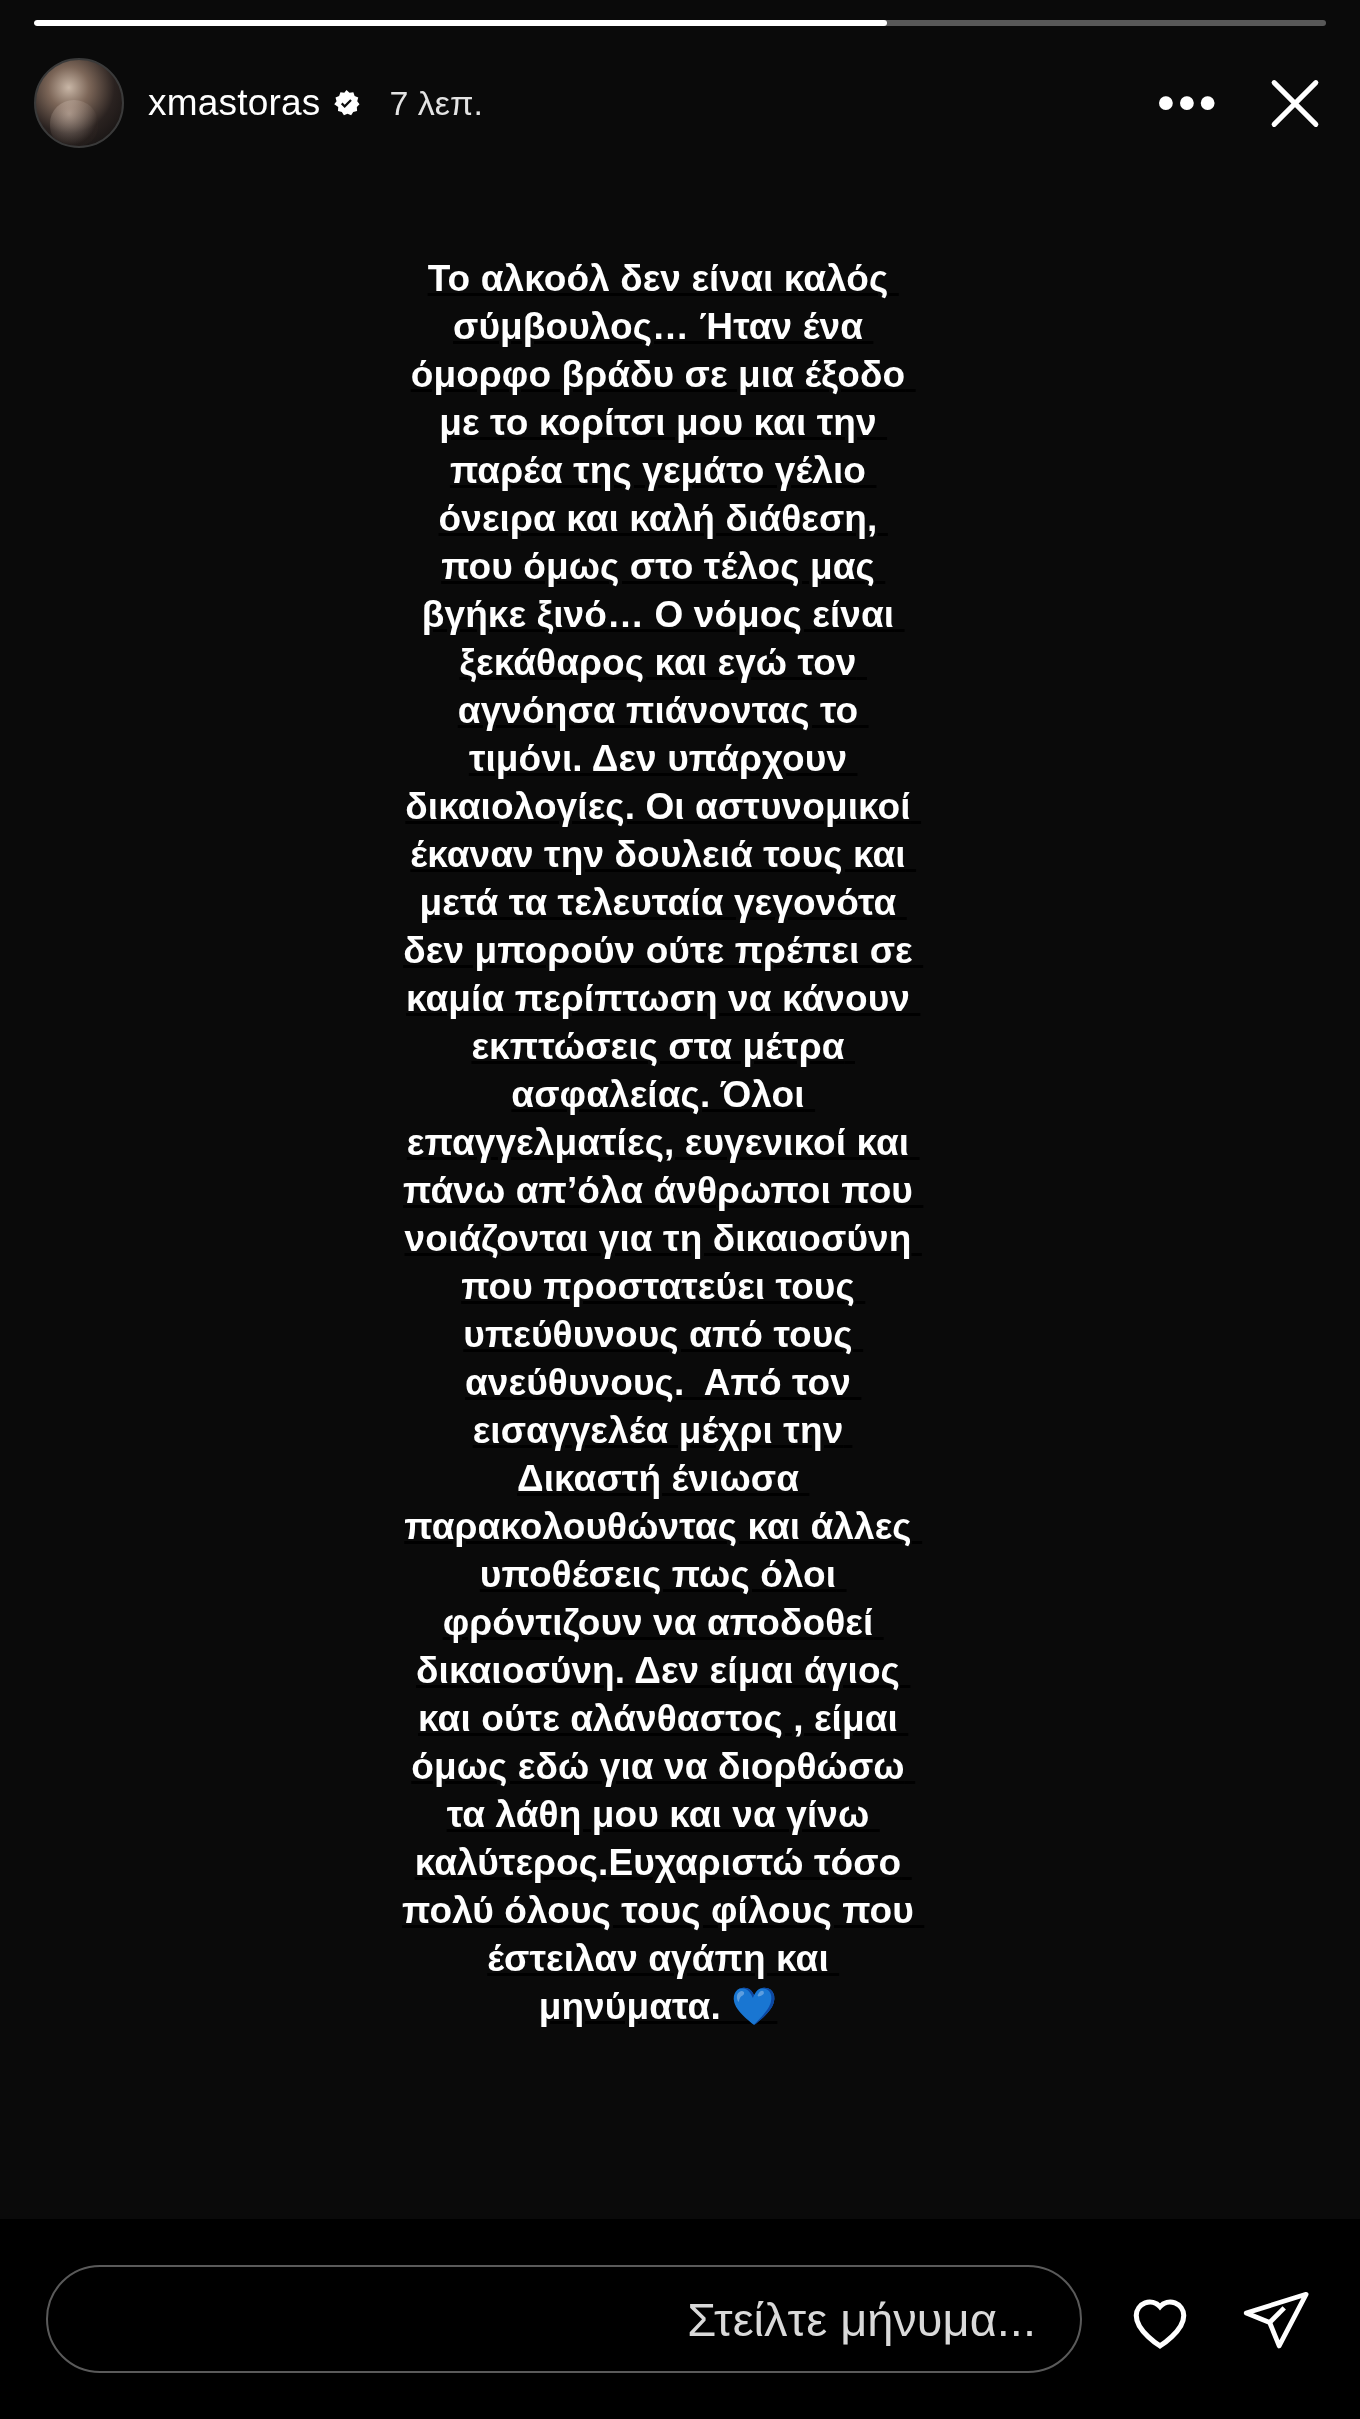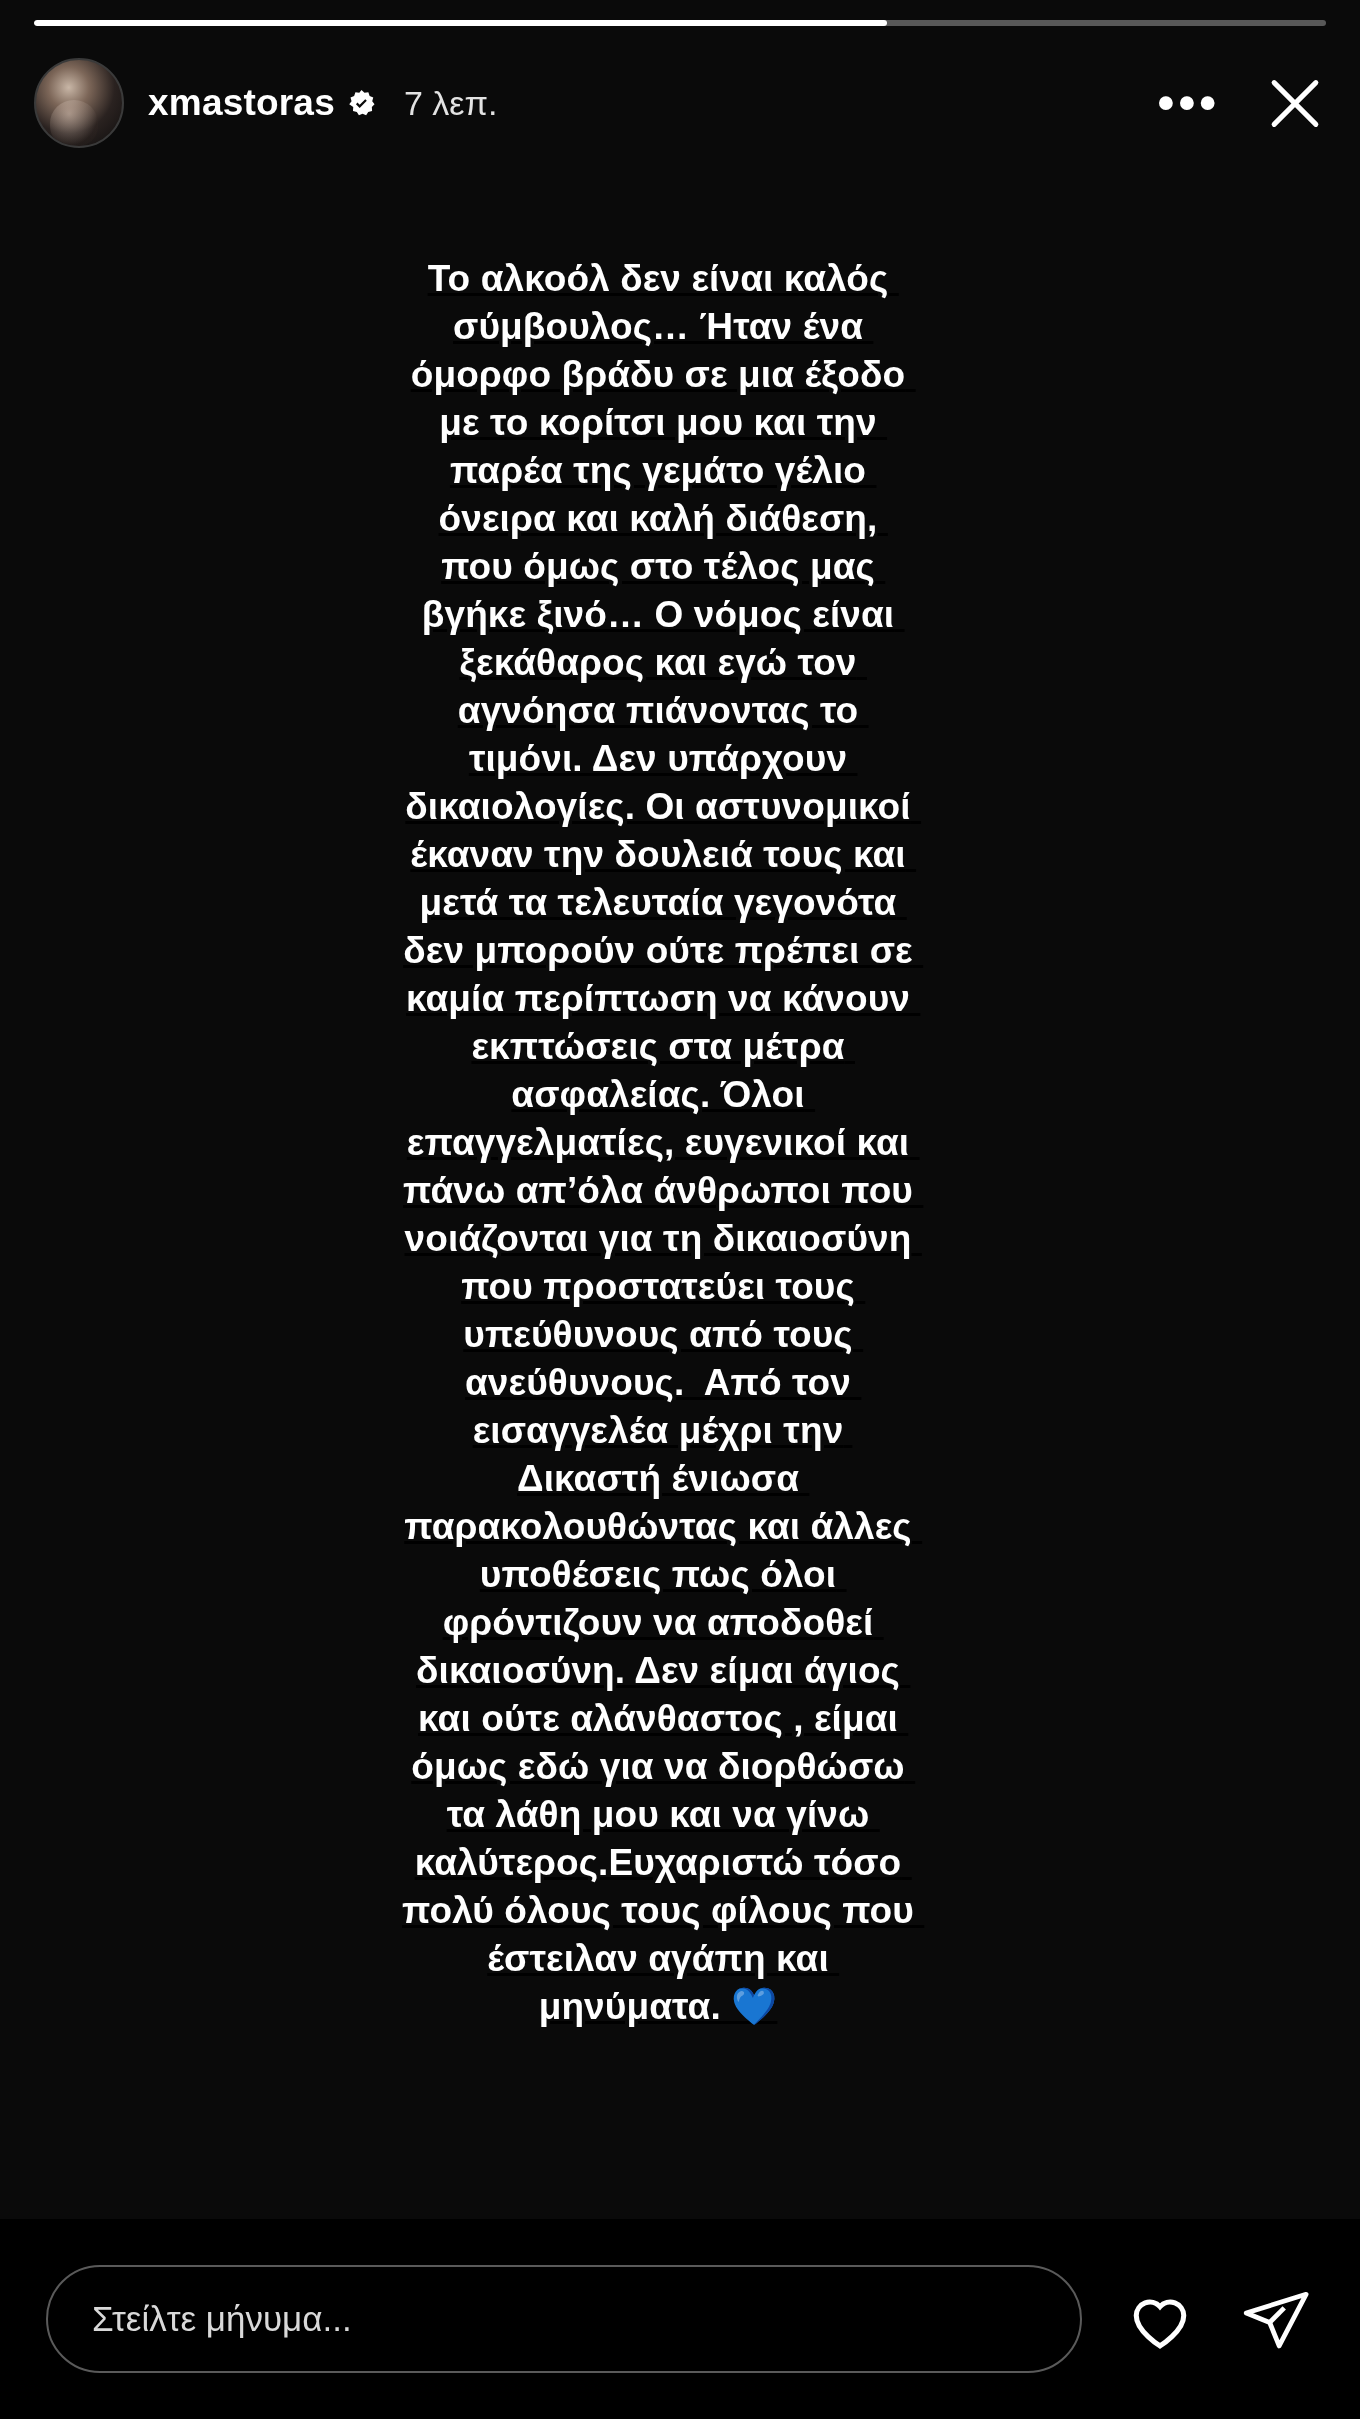--- a/index.html
+++ b/index.html
@@ -74,21 +74,21 @@
     left: 16%;
     top: 46%;
     width: 56%;
     height: 54%;
     border-radius: 50% 50% 42% 42%;
     background: radial-gradient(ellipse at 40% 30%, rgba(220,200,186,0.55), rgba(60,46,40,0.15) 70%);
   }
   .username {
     color: #ffffff;
     font-size: 37px;
-    font-weight: bold;
+    font-weight: normal;
     margin-left: 24px;
     letter-spacing: 0.2px;
     white-space: nowrap;
   }
   .verified-badge {
     margin-left: 11px;
     width: 31px;
     height: 31px;
     flex: 0 0 auto;
     display: inline-block;
@@ -167,25 +167,26 @@
     box-sizing: border-box;
     background: #000;
   }
   .msg-input {
     flex: 1 1 auto;
     height: 108px;
     border: 2px solid #5a5a5a;
     border-radius: 54px;
     background: transparent;
     color: #15803d;
-    font-size: 35px;
+    font-size: 47px;
     padding: 0 44px;
     box-sizing: border-box;
     font-family: "Liberation Sans", sans-serif;
     outline: none;
+    text-align: right;
   }
   .msg-input::placeholder { color: #d9d9d9; }
 
   .icon-btn {
     width: 76px;
     height: 76px;
     margin-left: 40px;
     flex: 0 0 auto;
     cursor: pointer;
   }

